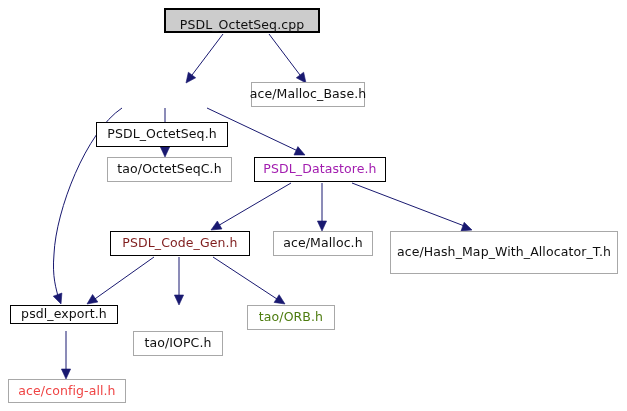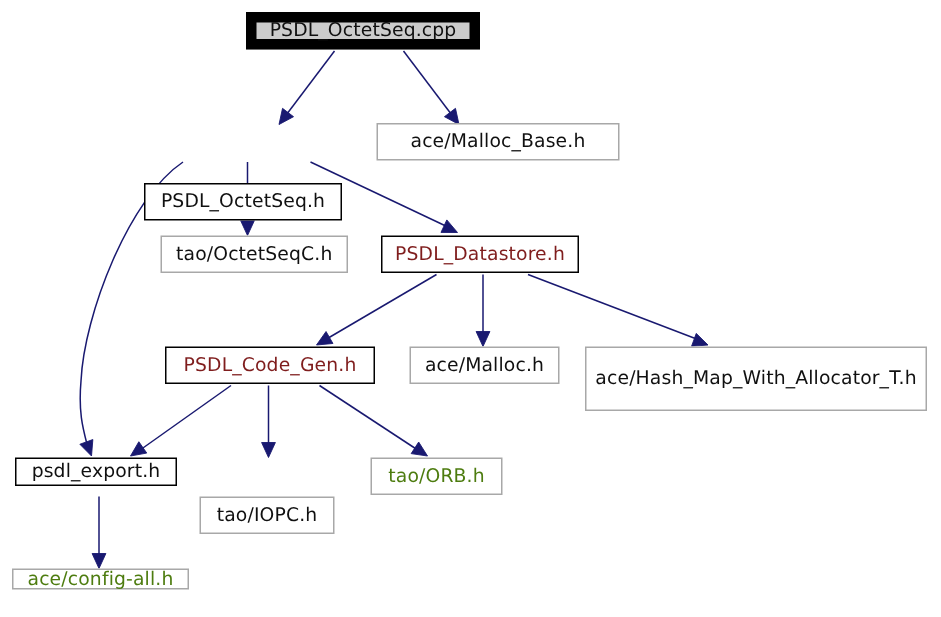--- a/index.html
+++ b/index.html
@@ -36,21 +36,21 @@
     border: 1px solid #a8a8a8;
     color: #101010;
     font-size: 12.5px;
     line-height: 1;
     letter-spacing: 0.1px;
     white-space: nowrap;
     z-index: 2;
   }
   .gnode.root {
     background: #cccccc;
-    border: 7px solid #ef4444;
+    border: 2px solid #ef4444;
     align-items: flex-end;
   }
   .gnode.strong {
     border: 1px solid #000000;
   }
   .gnode .nlabel {
     display: block;
     padding: 0 6px;
   }
 </style>
@@ -110,45 +110,45 @@
       </g>
     </svg>
 
   <div id="node-layer">
       <div class="gnode root" style="left: 164px; top: 8px; width: 156px; height: 25px; background: rgb(204, 204, 204); border-color: rgb(0, 0, 0); color: rgb(16, 16, 16);">
         <span class="nlabel">PSDL_OctetSeq.cpp</span>
       </div>
       <div class="gnode strong" style="left: 96px; top: 82px; width: 132px; height: 25px; border-color: rgb(0, 0, 0); color: rgb(16, 16, 16); margin-top: 40px;">
         <span class="nlabel">PSDL_OctetSeq.h</span>
       </div>
-      <div class="gnode " style="left: 251px; top: 82px; width: 162px; height: 25px; border-color: rgb(168, 168, 168); color: rgb(16, 16, 16);">
+      <div class="gnode " style="left: 251px; top: 82px; width: 114px; height: 25px; border-color: rgb(168, 168, 168); color: rgb(16, 16, 16);">
         <span class="nlabel">ace/Malloc_Base.h</span>
       </div>
       <div class="gnode " style="left: 107px; top: 157px; width: 125px; height: 25px; border-color: rgb(168, 168, 168); color: rgb(16, 16, 16);">
         <span class="nlabel">tao/OctetSeqC.h</span>
       </div>
-      <div class="gnode strong" style="left: 254px; top: 157px; width: 132px; height: 25px; border-color: rgb(0, 0, 0); color: #7f1d1d;">
+      <div class="gnode strong" style="left: 254px; top: 157px; width: 132px; height: 25px; border-color: rgb(0, 0, 0); color: #a21caf;">
         <span class="nlabel">PSDL_Datastore.h</span>
       </div>
       <div class="gnode strong" style="left: 110px; top: 231px; width: 140px; height: 25px; border-color: rgb(0, 0, 0); color: #7f1d1d;">
         <span class="nlabel">PSDL_Code_Gen.h</span>
       </div>
       <div class="gnode " style="left: 273px; top: 231px; width: 100px; height: 25px; border-color: rgb(168, 168, 168); color: rgb(16, 16, 16);">
         <span class="nlabel">ace/Malloc.h</span>
       </div>
       <div class="gnode " style="left: 390px; top: 231px; width: 228px; height: 43px; border-color: rgb(168, 168, 168); color: rgb(16, 16, 16);">
         <span class="nlabel">ace/Hash_Map_With_Allocator_T.h</span>
       </div>
       <div class="gnode strong" style="left: 10px; top: 305px; width: 108px; height: 19px; border-color: rgb(0, 0, 0); color: rgb(16, 16, 16);">
         <span class="nlabel">psdl_export.h</span>
       </div>
       <div class="gnode " style="left: 133px; top: 305px; width: 90px; height: 25px; border-color: rgb(168, 168, 168); color: rgb(16, 16, 16); margin-top: 26px;">
         <span class="nlabel">tao/IOPC.h</span>
       </div>
       <div class="gnode " style="left: 247px; top: 305px; width: 88px; height: 25px; border-color: rgb(168, 168, 168); color: #4d7c0f;">
         <span class="nlabel">tao/ORB.h</span>
       </div>
-      <div class="gnode " style="left: 8px; top: 379px; width: 118px; height: 14px; border-color: rgb(168, 168, 168); color: #4d7c0f;">
+      <div class="gnode " style="left: 8px; top: 379px; width: 118px; height: 24px; border-color: rgb(168, 168, 168); color: #ef4444;">
         <span class="nlabel">ace/config-all.h</span>
       </div>
     </div>
 
 </div>
 
 </body></html>

